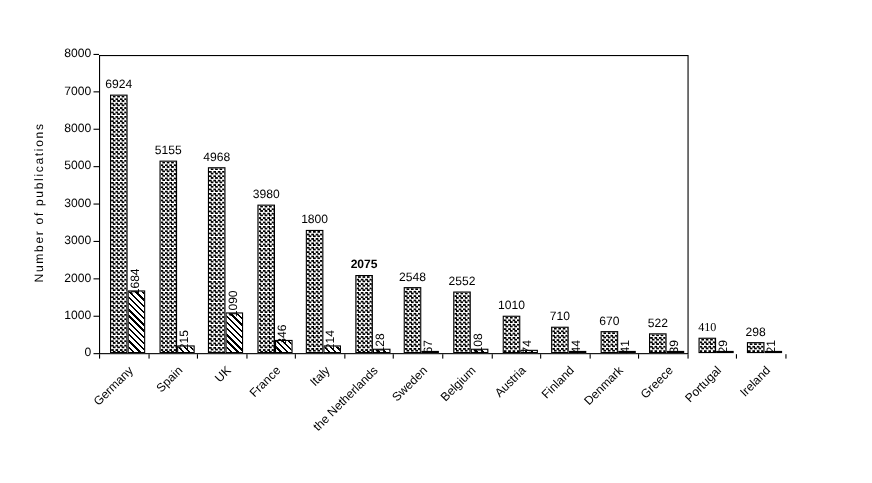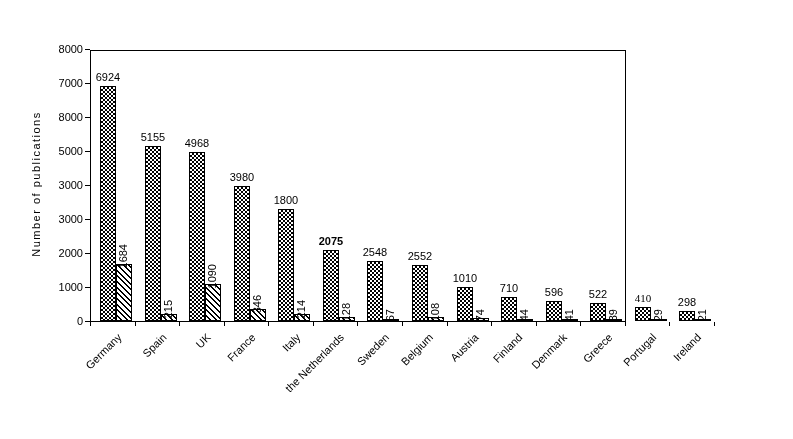--- a/index.html
+++ b/index.html
@@ -85,21 +85,21 @@
       <div class="bar crosshatch" style="left: 366px; width: 16px; height: 34px;"></div>
       <div class="bar diagonal" style="left: 382px; width: 16px; height: 3px;"></div>
       <div class="val-label" style="left: 324px; width: 100px; bottom: 36px;">1010</div>
       <div class="val-label-rot" style="left: 383px; bottom: 0px;">74</div>
       <div class="bar crosshatch" style="left: 410px; width: 16px; height: 24px;"></div>
       <div class="bar diagonal" style="left: 426px; width: 16px; height: 1px;"></div>
       <div class="val-label" style="left: 368px; width: 100px; bottom: 26px;">710</div>
       <div class="val-label-rot" style="left: 427px; bottom: 0px;">44</div>
       <div class="bar crosshatch" style="left: 455px; width: 16px; height: 20px;"></div>
       <div class="bar diagonal" style="left: 471px; width: 16px; height: 1px;"></div>
-      <div class="val-label" style="left: 413px; width: 100px; bottom: 22px;">596</div>
+      <div class="val-label" style="left: 413px; width: 100px; bottom: 22px;">670</div>
       <div class="val-label-rot" style="left: 472px; bottom: 0px;">41</div>
       <div class="bar crosshatch" style="left: 499px; width: 16px; height: 18px;"></div>
       <div class="bar diagonal" style="left: 515px; width: 16px; height: 1px;"></div>
       <div class="val-label" style="left: 457px; width: 100px; bottom: 20px;">522</div>
       <div class="val-label-rot" style="left: 516px; bottom: 0px;">39</div>
       <div class="bar crosshatch" style="left: 544px; width: 16px; height: 14px;"></div>
       <div class="bar diagonal" style="left: 560px; width: 16px; height: 1px;"></div>
       <div class="val-label" style="left: 502px; width: 100px; bottom: 16px; font-family: Liberation Serif, serif;">410</div>
       <div class="val-label-rot" style="left: 561px; bottom: 0px;">29</div>
       <div class="bar crosshatch" style="left: 588px; width: 16px; height: 10px;"></div>

